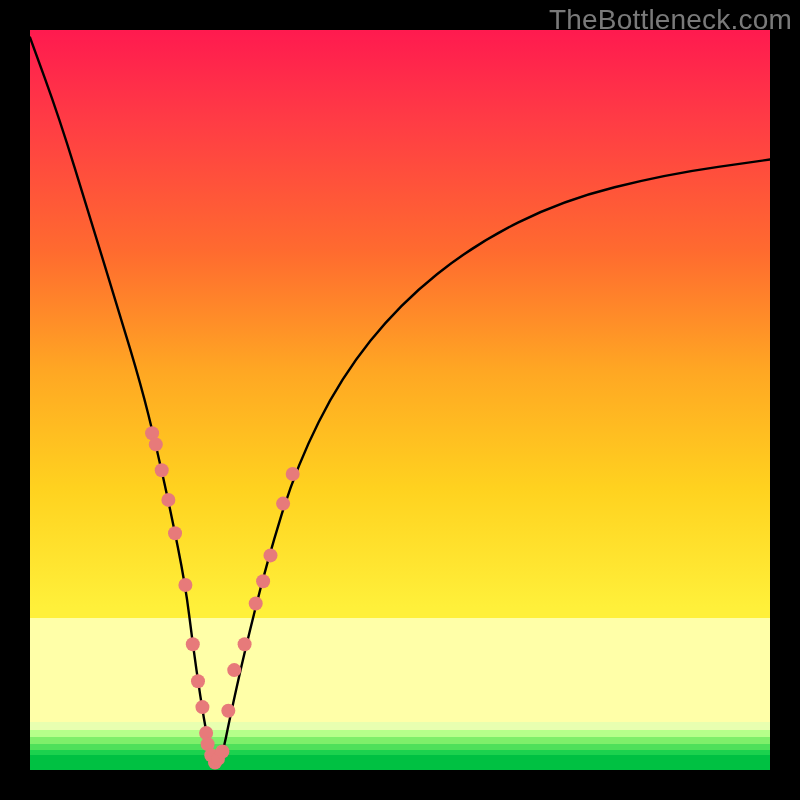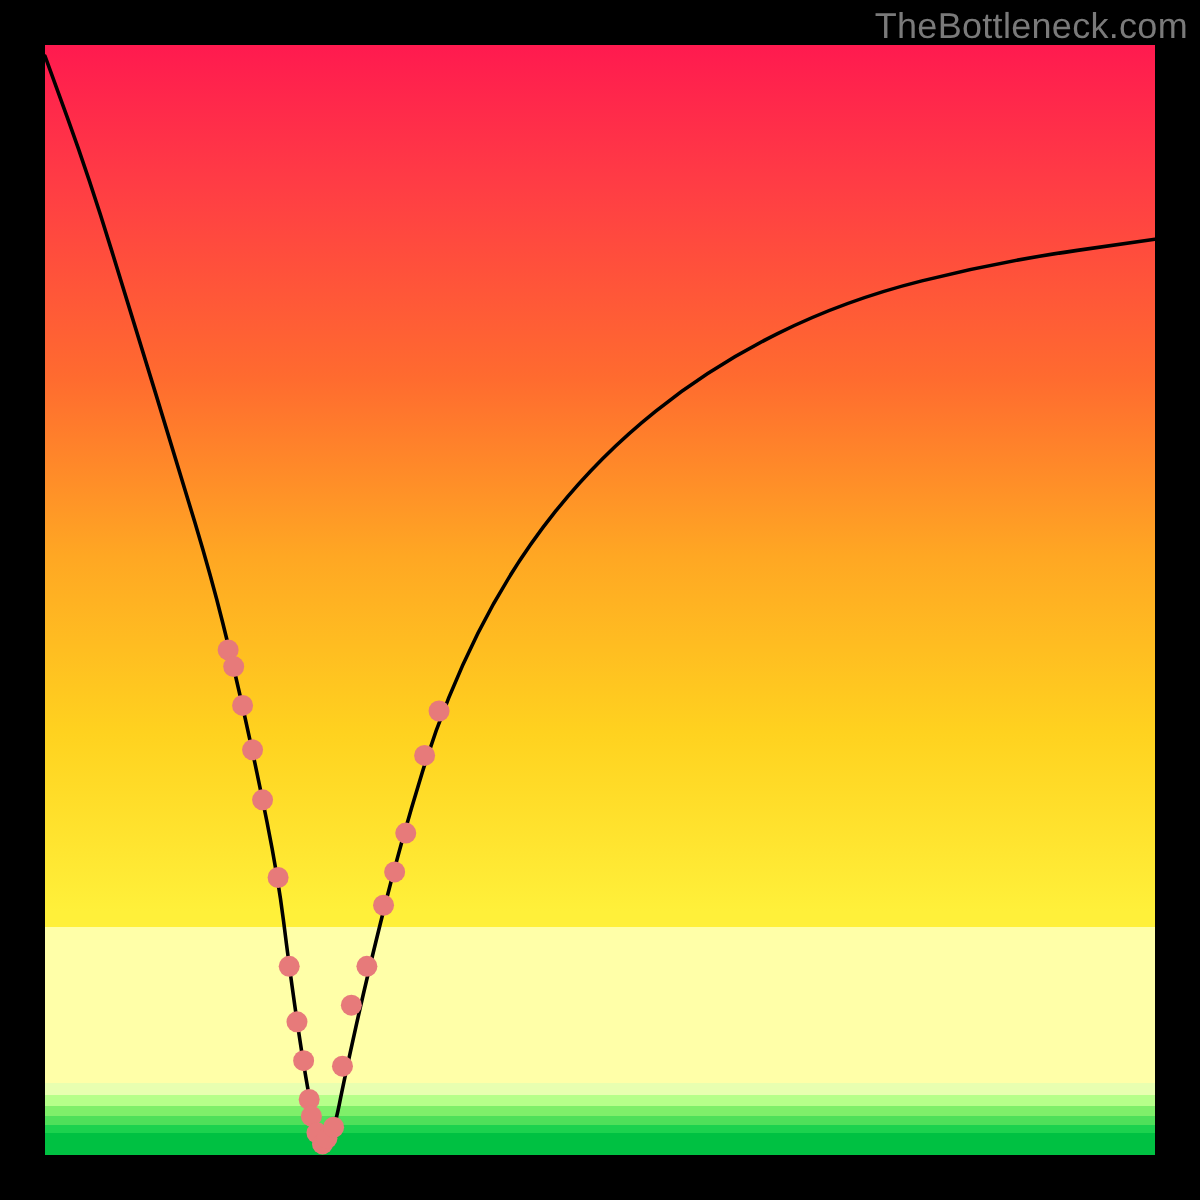--- a/index.html
+++ b/index.html
@@ -48,21 +48,21 @@
         #1cd24e 98.0%,
         #00c142 98.0%,
         #00c142 100%
       );
   }
   .watermark {
     position: absolute;
     top: 4px;
     right: 8px;
     color: #7a7a7a;
-    font-size: 24px;
+    font-size: 28px;
     font-weight: 500;
     letter-spacing: 0.2px;
     user-select: none;
   }
   svg.curve {
     position: absolute;
     left: 0;
     top: 0;
     width: 740px;
     height: 740px;

